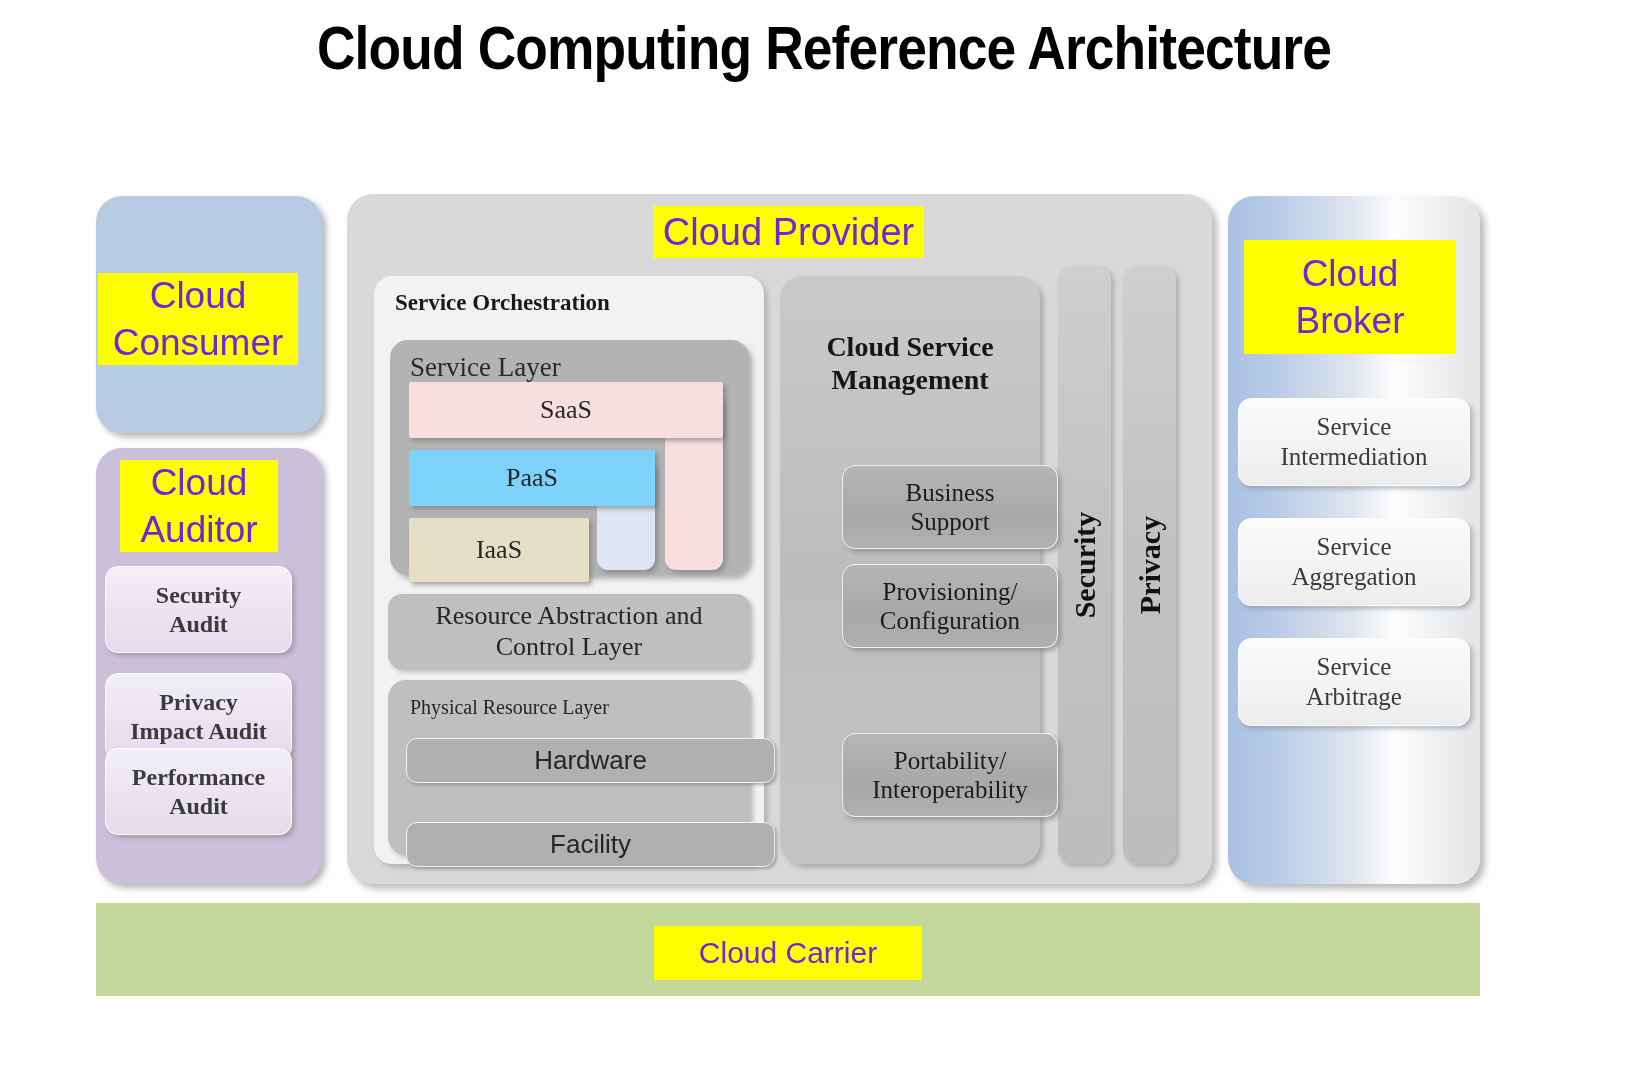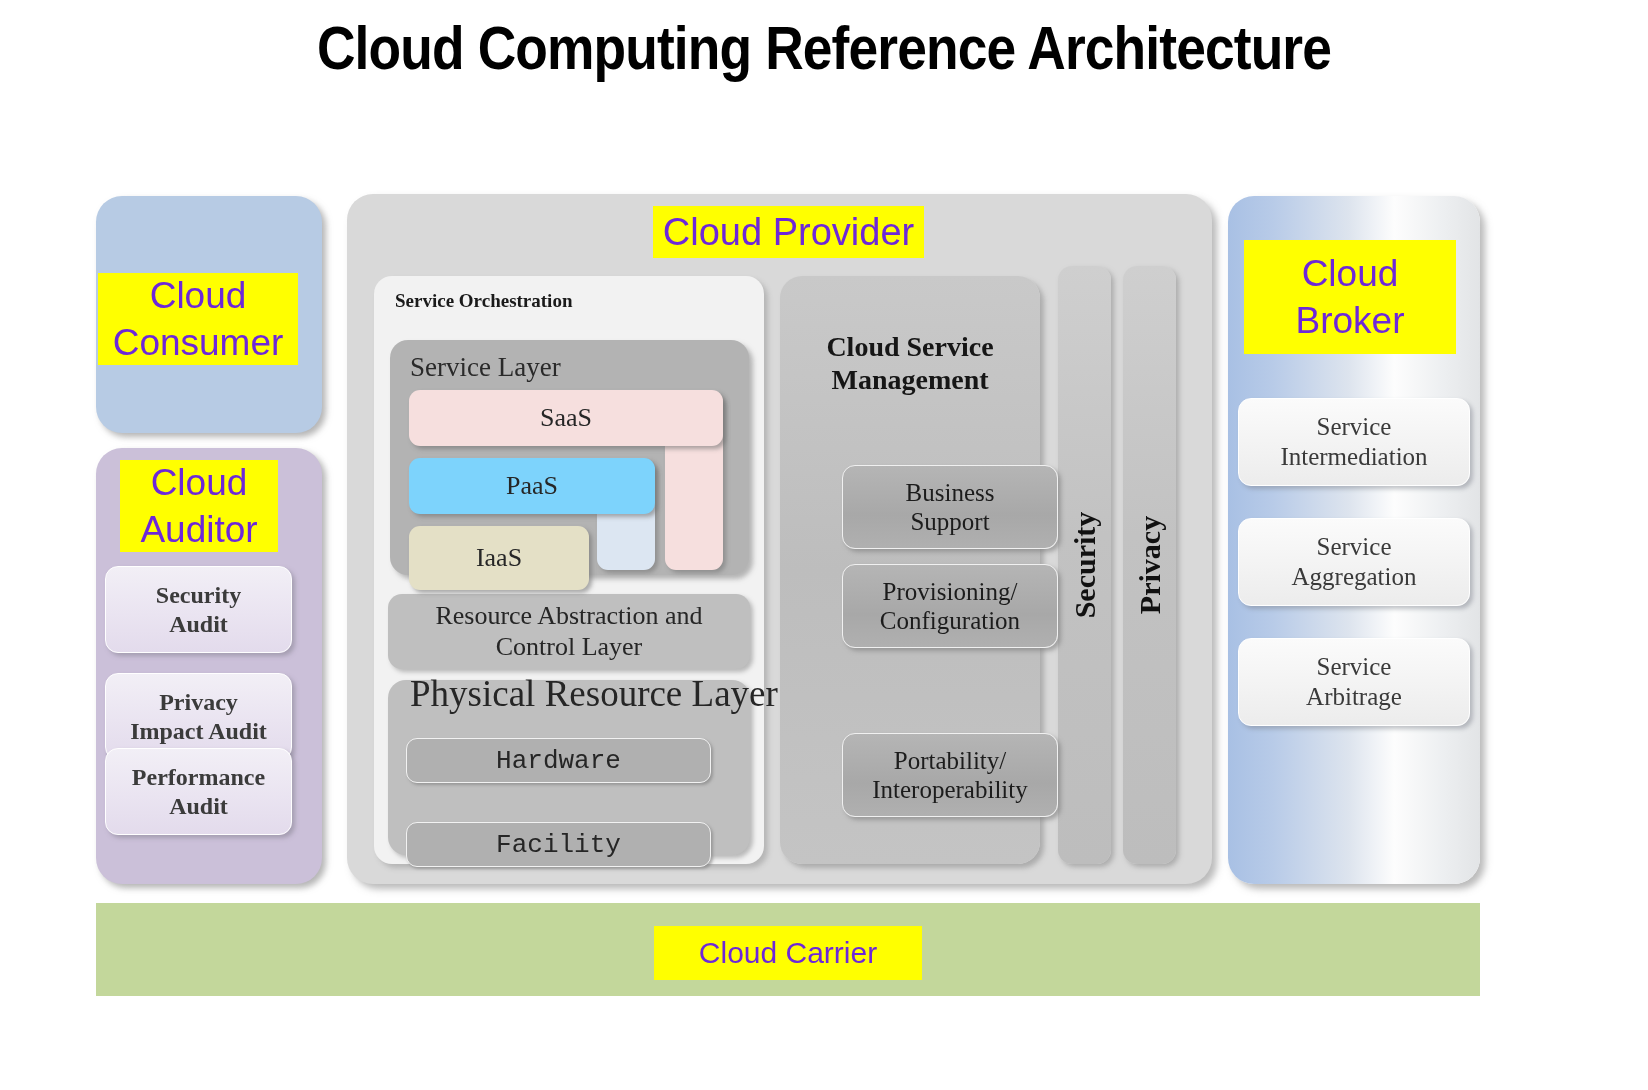--- a/index.html
+++ b/index.html
@@ -140,21 +140,21 @@
     border-radius: 18px;
     box-shadow: 4px 4px 5px rgba(140,140,140,0.45);
   }
   #orchestration-title {
     position: absolute;
     left: 395px;
     top: 290px;
     width: 360px;
     font-family: "Liberation Serif", serif;
     font-weight: bold;
-    font-size: 19px;
+    font-size: 23px;
     color: #1a1a1a;
     z-index: 12;
   }
 
   
   #service-layer {
     left: 390px;
     top: 340px;
     width: 359px;
     height: 235px;
@@ -174,29 +174,28 @@
 
   
   .lshape {
     position: absolute;
     z-index: 15;
   }
   .lshape .bar {
     position: absolute;
     left: 0;
     top: 0;
-    border-radius: 11px;
+    border-radius: 2px;
     box-shadow: 3px 3px 4px rgba(110,110,110,0.55);
     display: flex;
     align-items: center;
     justify-content: center;
     font-family: "Liberation Serif", serif;
     font-size: 26px;
     color: #262626;
-    margin-top: 8px;
   }
   .lshape .leg {
     position: absolute;
     border-radius: 11px;
     box-shadow: 3px 3px 4px rgba(110,110,110,0.5);
   }
 
   #saas-shape { left: 409px; top: 382px; }
   #saas-shape .bar { width: 314px; height: 56px; background: #f6dfde; }
   #saas-shape .leg { left: 256px; top: 10px; width: 58px; height: 178px; background: #f6dfde; }
@@ -235,40 +234,40 @@
     top: 680px;
     width: 362px;
     height: 175px;
     background: #bfbfbf;
     border-radius: 18px;
     box-shadow: 3px 3px 4px rgba(130,130,130,0.5);
   }
   #physical-layer-title {
     position: absolute;
     left: 410px;
-    top: 672px;
-    font-family: "Liberation Serif", serif;
-    font-size: 37px;
+    top: 696px;
+    font-family: "Liberation Serif", serif;
+    font-size: 20px;
     color: #262626;
     z-index: 14;
   }
   .phys-item {
     position: absolute;
     left: 406px;
-    width: 305px;
+    width: 369px;
     height: 45px;
     background: #b0b0b0;
     border: 1.5px solid #f2f2f2;
     border-radius: 11px;
     box-sizing: border-box;
     box-shadow: 2px 2px 3px rgba(120,120,120,0.55);
     display: flex;
     align-items: center;
     justify-content: center;
-    font-family: Liberation Mono, monospace;
+    font-family: Liberation Sans, sans-serif;
     font-size: 26px;
     color: #262626;
     z-index: 16;
   }
   #phys-item-0 { top: 738px; }
   #phys-item-1 { top: 822px; }
 
   
   #csm {
     left: 780px;

